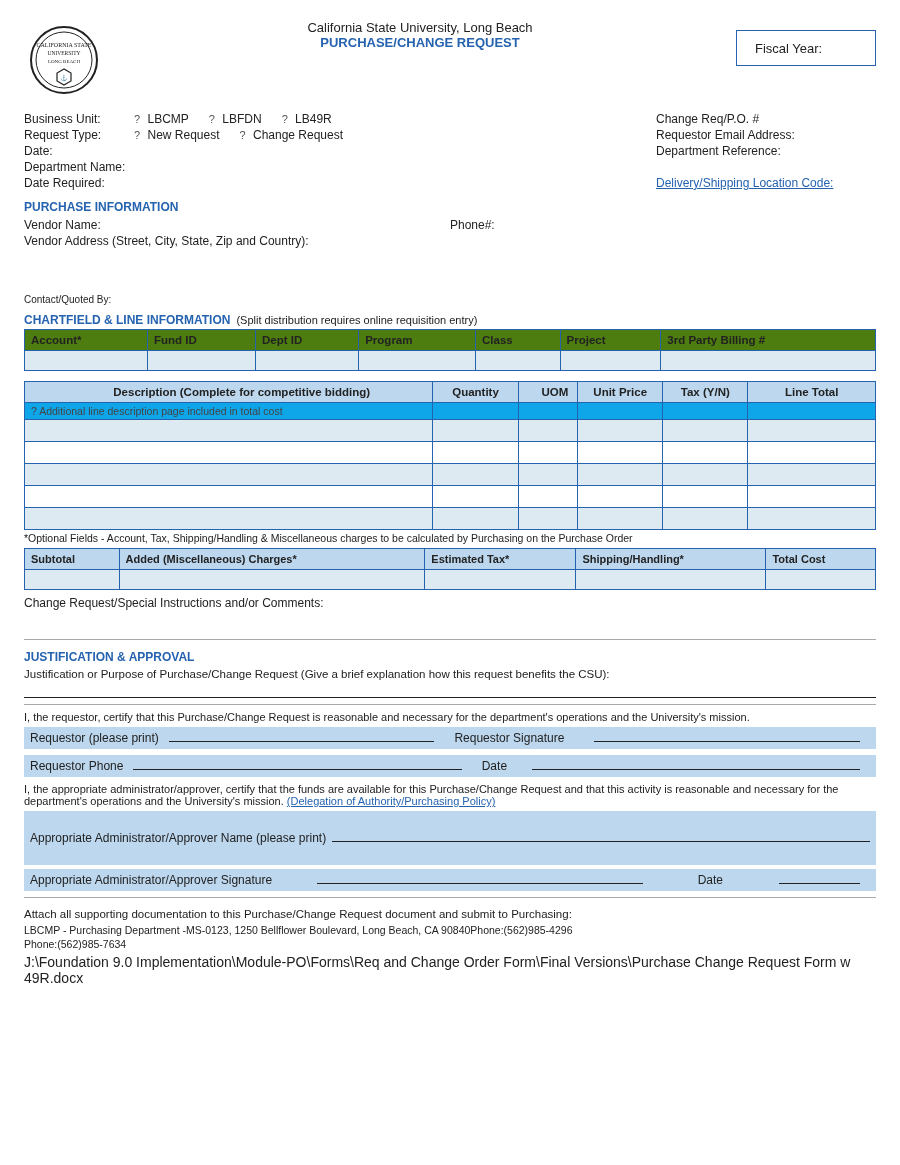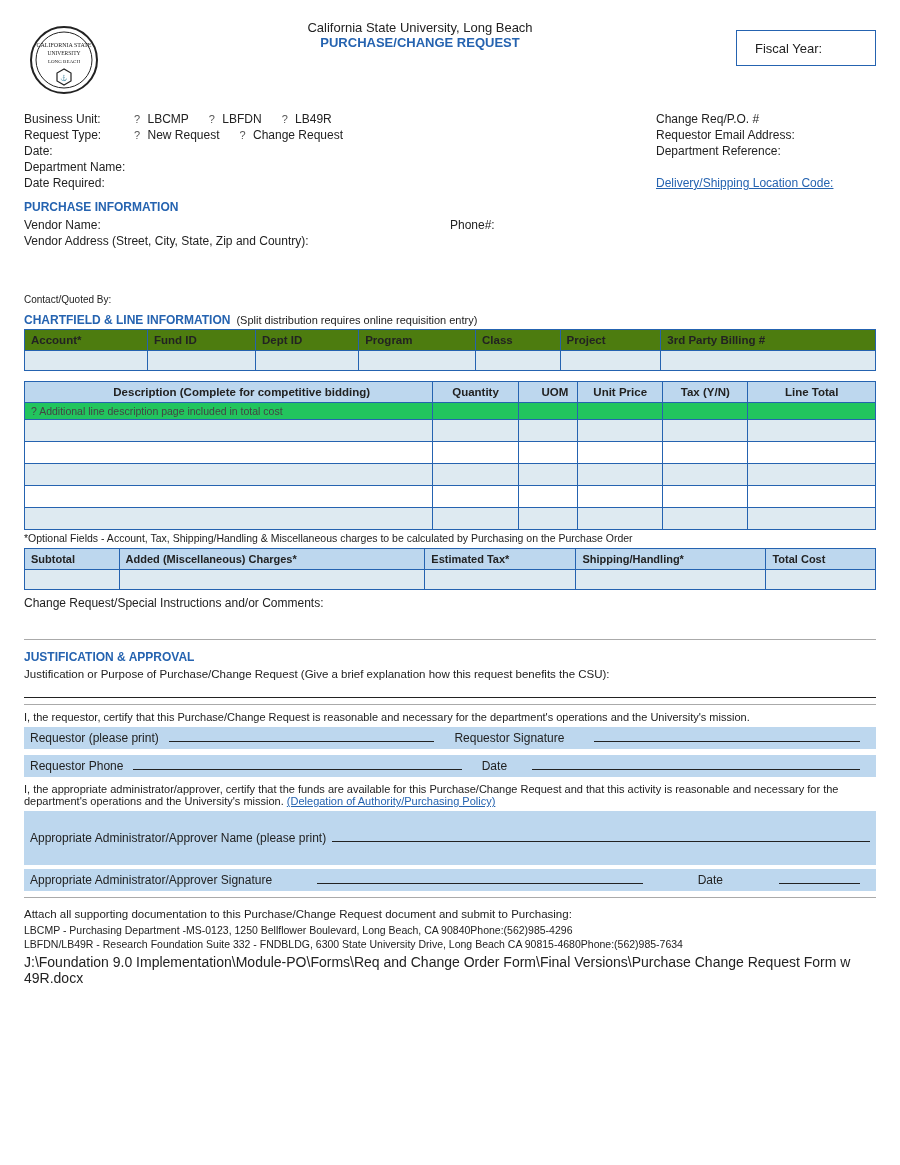--- a/index.html
+++ b/index.html
@@ -141,21 +141,21 @@
     .desc-header th {
       background-color: #BDD7EE;
       border: 1px solid #2563B0;
       padding: 4px 6px;
       font-size: 11.5px;
       font-weight: bold;
       color: #222;
       vertical-align: top;
     }
     .desc-subrow td {
-      background-color: #22c55e;
+      background-color: #0ea5e9;
       border: 1px solid #2563B0;
       padding: 2px 6px;
       font-size: 10.5px;
       color: #444;
     }
     .desc-data-row td {
       border: 1px solid #2563B0;
       height: 22px;
       font-size: 11px;
     }
@@ -521,16 +521,15 @@
 
   <hr class="divider-line">
 </div>
 
 <div class="footer-note">Attach all supporting documentation to this Purchase/Change Request document and submit to Purchasing:</div>
 <div class="footer-address">
   <span>LBCMP - Purchasing Department -MS-0123, 1250 Bellflower Boulevard, Long Beach, CA 90840</span>
   <span>Phone:(562)985-4296</span>
 </div>
 <div class="footer-address">
-  <span>LBFDN/LB49R - Research Foundation Suite 332 - FNDBLDG, 6300 State University Drive, Long Beach CA 90815-4680</span>
   <span>Phone:(562)985-7634</span>
 </div>
 <div class="footer-path">J:\Foundation 9.0 Implementation\Module-PO\Forms\Req and Change Order Form\Final Versions\Purchase Change Request Form w 49R.docx</div>
 
 </body></html>

